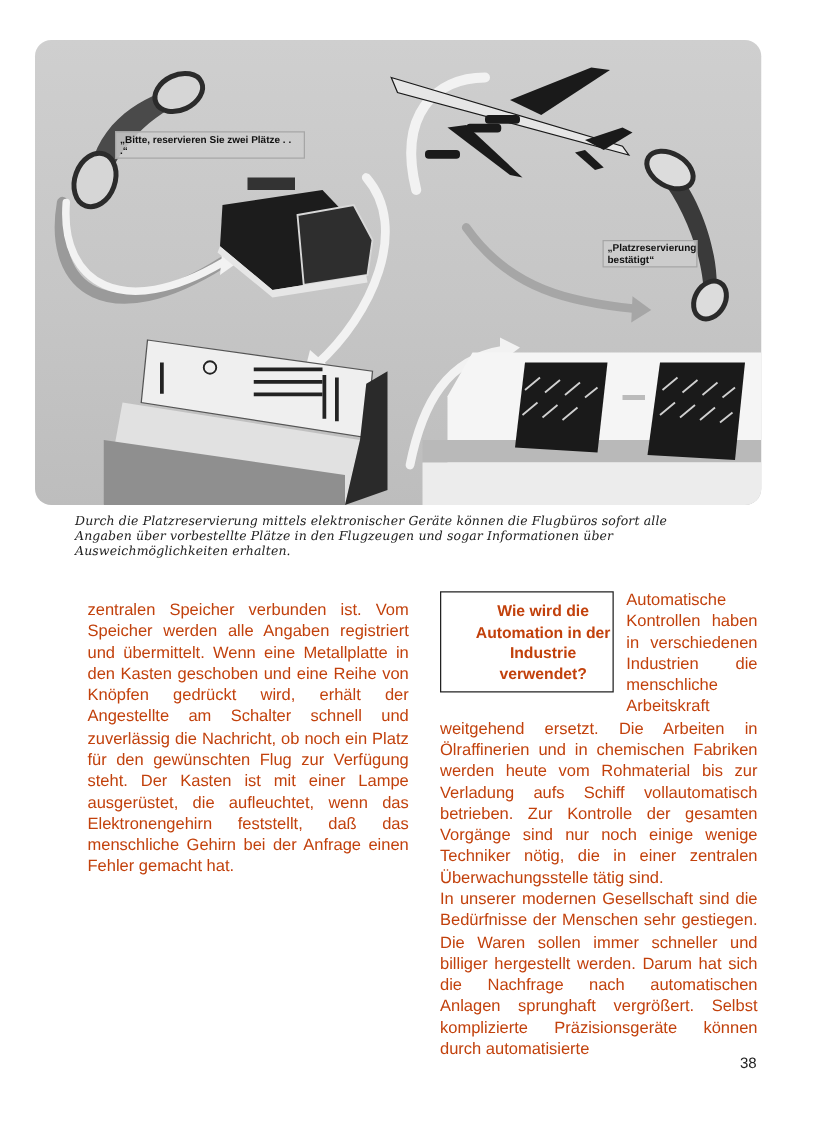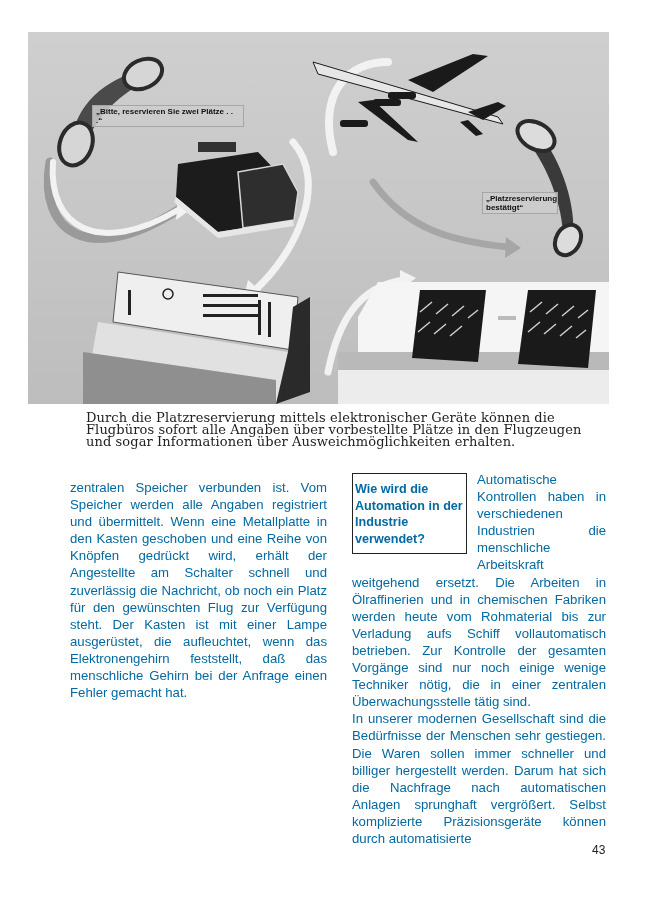--- a/index.html
+++ b/index.html
@@ -2,45 +2,45 @@
 <html><head>
 <meta charset="utf-8">
 <style>
   html, body { margin: 0; padding: 0; background: #ffffff; }
   body { width: 666px; height: 903px; position: relative; overflow: hidden;
          font-family: "Liberation Sans", sans-serif; color: #161616; }
 
   
   .illustration { position: absolute; left: 28px; top: 32px; width: 581px; height: 372px;
                   background: linear-gradient(180deg, #cfcfcf 0%, #c6c6c6 55%, #bdbdbd 100%);
-                  overflow: hidden; }
+                  overflow: hidden; border-radius: 13px; }
   .illustration svg { position: absolute; left: 0; top: 0; }
 
   .bubble { position: absolute; font-family: "Liberation Sans", sans-serif; font-weight: bold;
             font-size: 8px; line-height: 9px; color: #111; background: rgba(205,205,205,0.85);
             border: 1px solid #a6a6a6; padding: 1px 3px; }
   .bubble-left  { left: 64px; top: 73px; width: 144px; }
   .bubble-right { left: 454px; top: 136px; width: 68px; margin-top: 24px; }
 
   
-  .caption { position: absolute; left: 86px; top: 412px; width: 520px;
-             font-family: "DejaVu Serif", serif; font-size: 13px; line-height: 12px;
+  .caption { position: absolute; left: 60px; top: 412px; width: 520px;
+             font-family: "DejaVu Serif", serif; font-style: italic; font-size: 10px; line-height: 12px;
              color: #222; letter-spacing: 0.1px; }
 
   
   .col { position: absolute; font-family: "Liberation Sans", sans-serif; font-size: 13.2px;
-         line-height: 17.1px; color: #0369a1; text-align: justify; }
+         line-height: 17.1px; color: #c2410c; text-align: justify; }
   .col-left  { left: 70px; top: 479px; width: 257px; }
   .col-right { left: 352px; top: 471px; width: 254px; }
   .col p { margin: 0; }
   .para-gap { height: 34px; }
 
   .question-box { float: left; width: 111px; height: 72px; border: 1.5px solid #222;
-                  margin: 2px 10px 3px 0; padding: 7px 0 0 2px; box-sizing: content-box;
-                  font-weight: bold; font-size: 12.6px; line-height: 16.5px; text-align: left; }
+                  margin: 2px 10px 3px 0; padding: 7px 0 0 26px; box-sizing: content-box;
+                  font-weight: bold; font-size: 12.6px; line-height: 16.5px; text-align: center; }
 
   .page-number { position: absolute; left: 592px; top: 843px; font-size: 12px;
                  font-family: "Liberation Sans", sans-serif; color: #222; }
 </style>
 </head>
 <body>
 
 <div class="illustration">
   <svg width="581" height="372" viewBox="0 0 581 372">
 
@@ -130,13 +130,13 @@
 <div class="col col-left">
   <p>zentralen Speicher verbunden ist. Vom Speicher werden alle Angaben registriert und übermittelt. Wenn eine Metallplatte in den Kasten geschoben und eine Reihe von Knöpfen gedrückt wird, erhält der Angestellte am Schalter schnell und zuverlässig die Nachricht, ob noch ein Platz für den gewünschten Flug zur Verfügung steht. Der Kasten ist mit einer Lampe ausgerüstet, die aufleuchtet, wenn das Elektronengehirn feststellt, daß das menschliche Gehirn bei der Anfrage einen Fehler gemacht hat.</p>
   <div class="para-gap"></div>
 </div>
 
 <div class="col col-right">
   <p><span class="question-box">Wie wird die Automation in der Industrie verwendet?</span><span>Automatische Kontrollen haben in verschiedenen Industrien die menschliche Arbeitskraft weitgehend ersetzt. Die Arbeiten in Ölraffinerien und in chemischen Fabriken werden heute vom Rohmaterial bis zur Verladung aufs Schiff vollautomatisch betrieben. Zur Kontrolle der gesamten Vorgänge sind nur noch einige wenige Techniker nötig, die in einer zentralen Überwachungsstelle tätig sind.</span></p>
   <p>In unserer modernen Gesellschaft sind die Bedürfnisse der Menschen sehr gestiegen. Die Waren sollen immer schneller und billiger hergestellt werden. Darum hat sich die Nachfrage nach automatischen Anlagen sprunghaft vergrößert. Selbst komplizierte Präzisionsgeräte können durch automatisierte</p>
 </div>
 
-<div class="page-number">43</div>
+<div class="page-number">38</div>
 
 </body></html>

